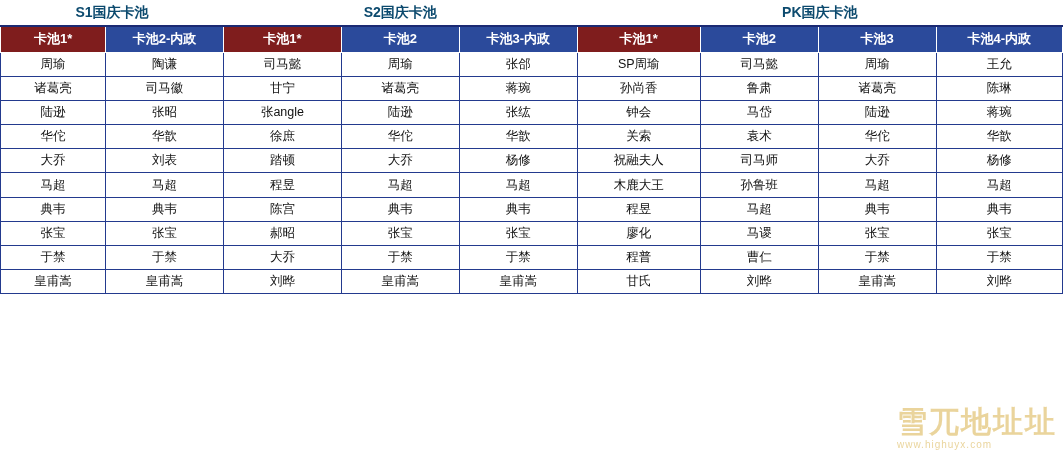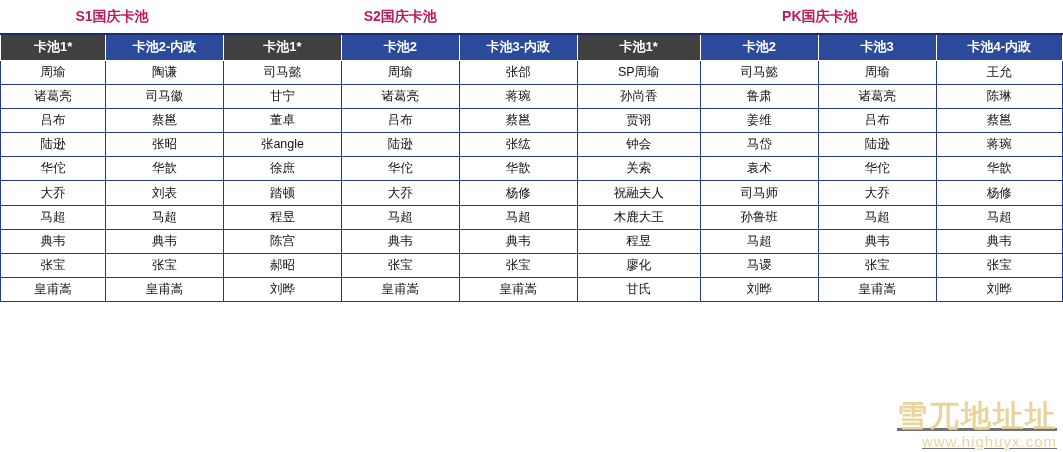--- a/index.html
+++ b/index.html
@@ -25,58 +25,57 @@
     box-sizing:border-box;
     white-space:nowrap;
   }
   
   tr.group-row th{
     background:#ffffff;
     border:none;
     border-bottom:2px solid #1b2a73;
     font-size:14px;
     font-weight:bold;
-    color:#be185d;
-    height:34px;
+    color:#0c4a6e;
+    height:26px;
   }
   
   tr.sub-row th{
     color:#ffffff;
     font-weight:bold;
     font-size:13px;
     height:26px;
     border:1px solid #ffffff;
   }
   th.hdr-blue{background:#2b4a9b;margin-top:25px;}
-  th.hdr-orange{background:#404040;margin-left:26px;}
+  th.hdr-orange{background:#7f1d1d;margin-left:26px;}
   
   td.cell{
     background:#ffffff;
     border:1px solid #233a8e;
   }
   
   .watermark{
     position:absolute;
     right:6px;
     bottom:2px;
     pointer-events:none;
-    text-align:right;
+    text-align:left;
     opacity:.55;
-    text-decoration:underline;
   }
   .wm-big{
     font-size:30px;
     font-weight:bold;
     color:#d9b24c;
     letter-spacing:2px;
     line-height:1;
     text-shadow:0 0 2px rgba(255,255,255,.6);
   }
   .wm-small{
-    font-size:15px;
+    font-size:10px;
     color:#d9b24c;
     letter-spacing:1px;
     margin-top:2px;
   }
 </style>
 </head>
 <body>
 
 <table>
   <colgroup>
@@ -125,31 +124,20 @@
         <td class="cell">司马徽</td>
         <td class="cell">甘宁</td>
         <td class="cell">诸葛亮</td>
         <td class="cell">蒋琬</td>
         <td class="cell">孙尚香</td>
         <td class="cell">鲁肃</td>
         <td class="cell">诸葛亮</td>
         <td class="cell">陈琳</td>
       </tr>
       <tr>
-        <td class="cell">吕布</td>
-        <td class="cell">蔡邕</td>
-        <td class="cell">董卓</td>
-        <td class="cell">吕布</td>
-        <td class="cell">蔡邕</td>
-        <td class="cell">贾诩</td>
-        <td class="cell">姜维</td>
-        <td class="cell">吕布</td>
-        <td class="cell">蔡邕</td>
-      </tr>
-      <tr>
         <td class="cell">陆逊</td>
         <td class="cell">张昭</td>
         <td class="cell">张angle</td>
         <td class="cell">陆逊</td>
         <td class="cell">张纮</td>
         <td class="cell">钟会</td>
         <td class="cell">马岱</td>
         <td class="cell">陆逊</td>
         <td class="cell">蒋琬</td>
       </tr>
@@ -202,20 +190,31 @@
         <td class="cell">张宝</td>
         <td class="cell">郝昭</td>
         <td class="cell">张宝</td>
         <td class="cell">张宝</td>
         <td class="cell">廖化</td>
         <td class="cell">马谡</td>
         <td class="cell">张宝</td>
         <td class="cell">张宝</td>
       </tr>
       <tr>
+        <td class="cell">于禁</td>
+        <td class="cell">于禁</td>
+        <td class="cell">大乔</td>
+        <td class="cell">于禁</td>
+        <td class="cell">于禁</td>
+        <td class="cell">程普</td>
+        <td class="cell">曹仁</td>
+        <td class="cell">于禁</td>
+        <td class="cell">于禁</td>
+      </tr>
+      <tr>
         <td class="cell">皇甫嵩</td>
         <td class="cell">皇甫嵩</td>
         <td class="cell">刘晔</td>
         <td class="cell">皇甫嵩</td>
         <td class="cell">皇甫嵩</td>
         <td class="cell">甘氏</td>
         <td class="cell">刘晔</td>
         <td class="cell">皇甫嵩</td>
         <td class="cell">刘晔</td>
       </tr>

